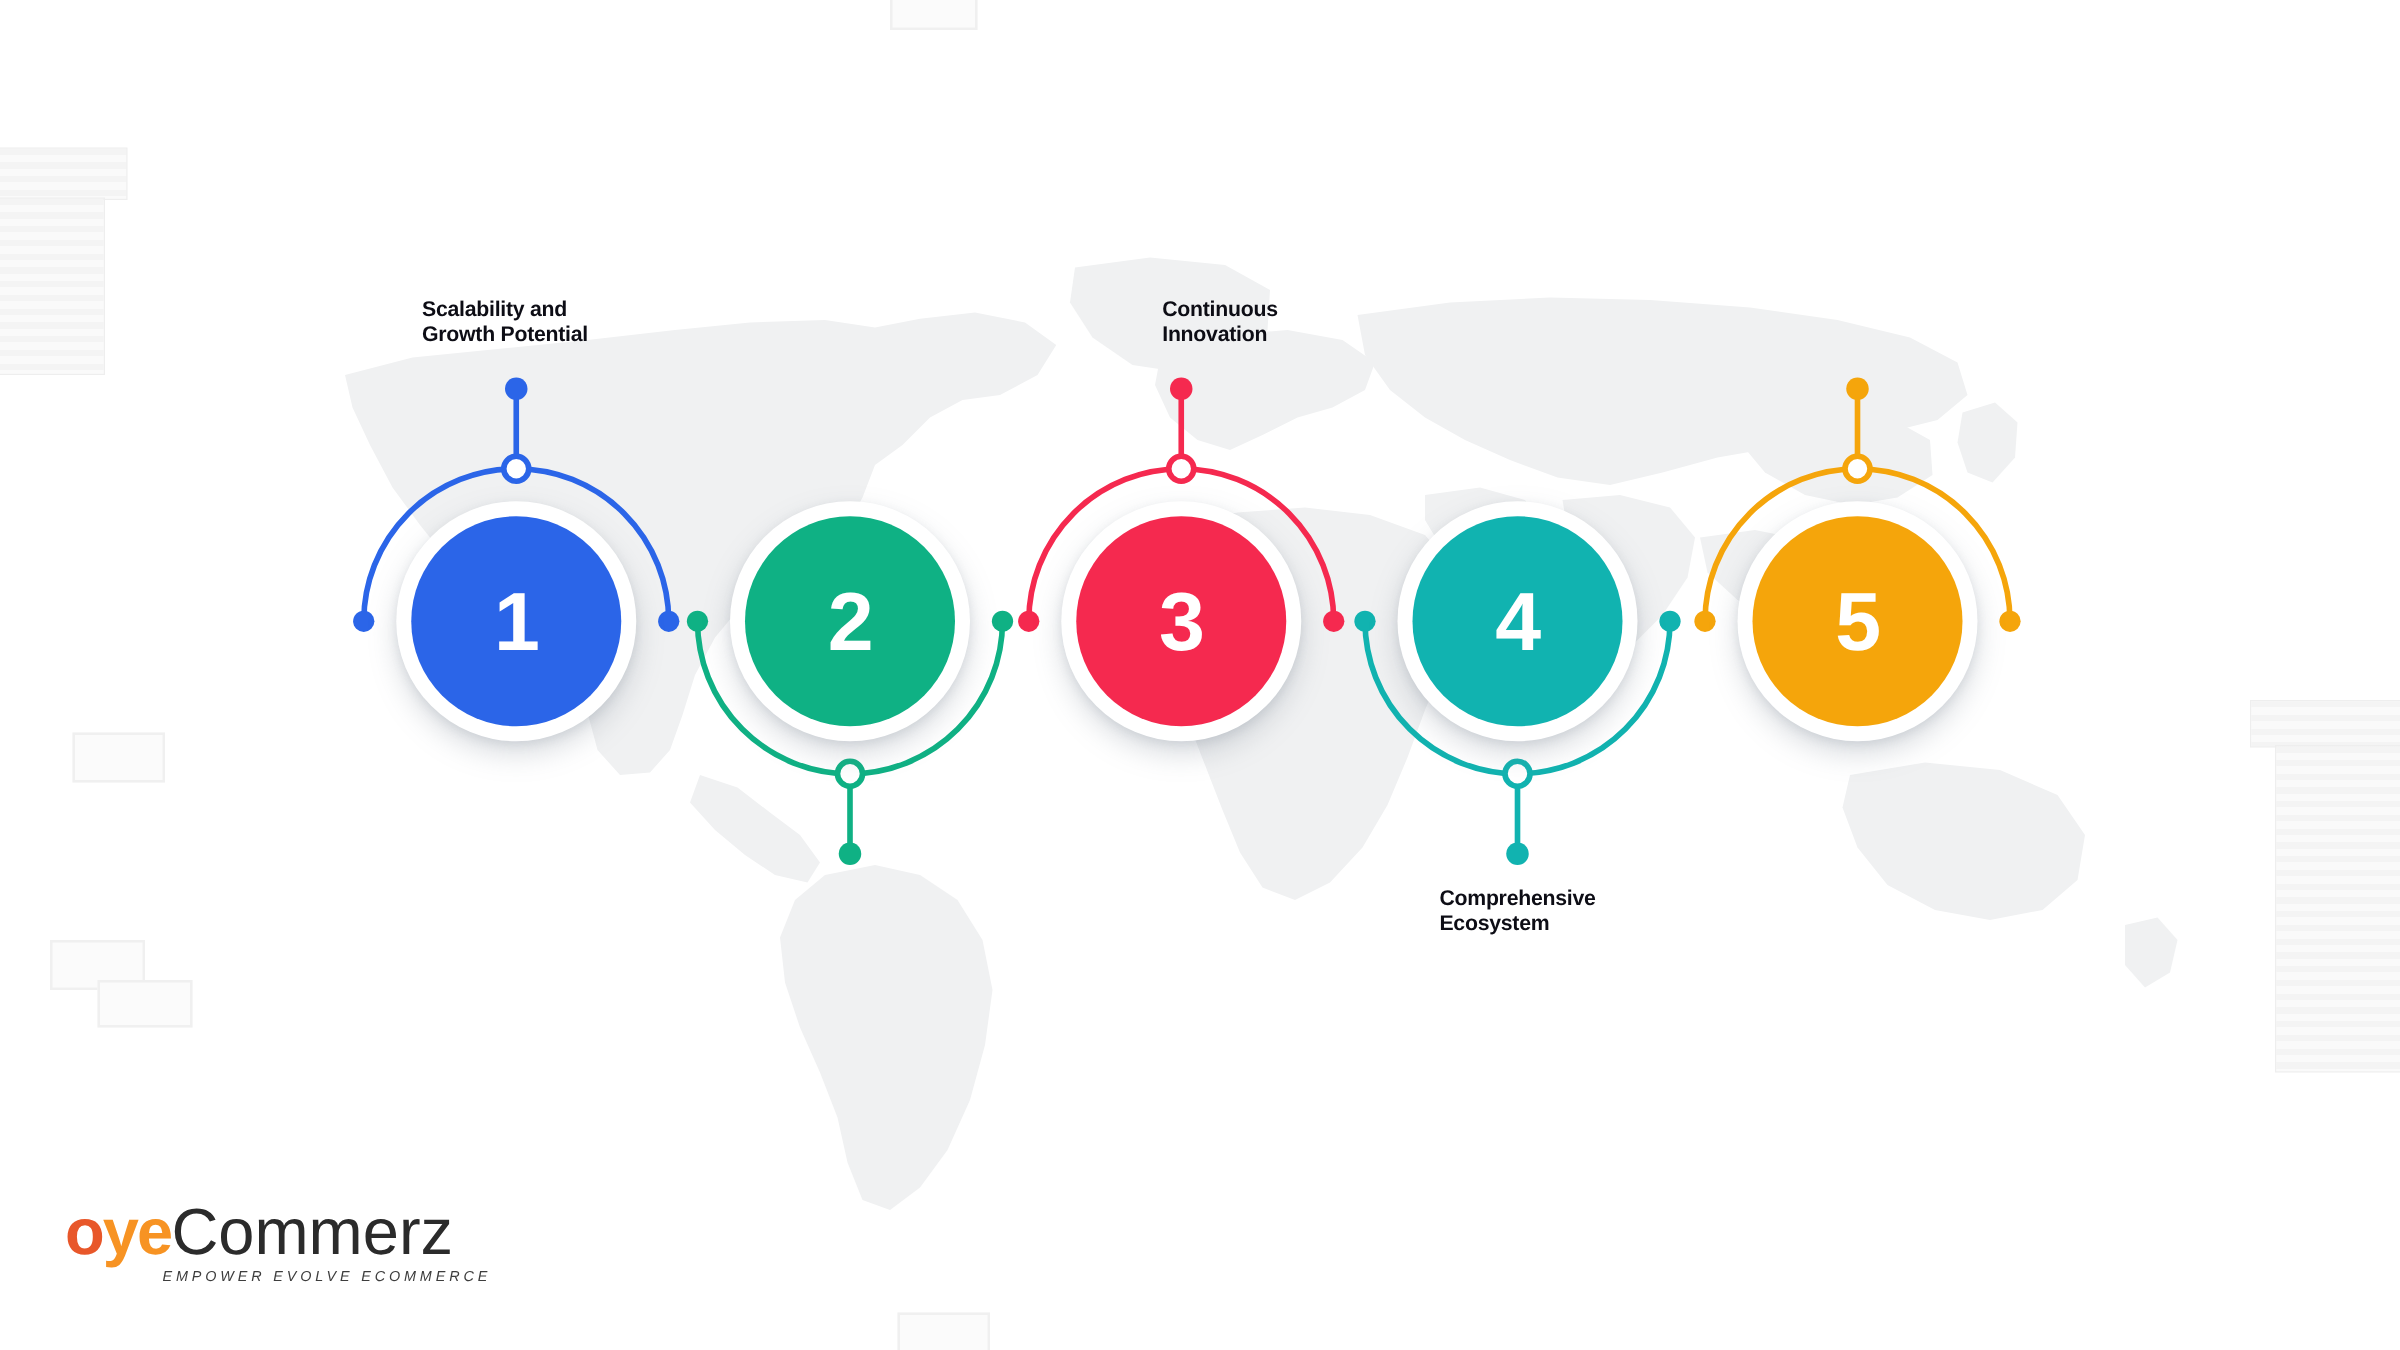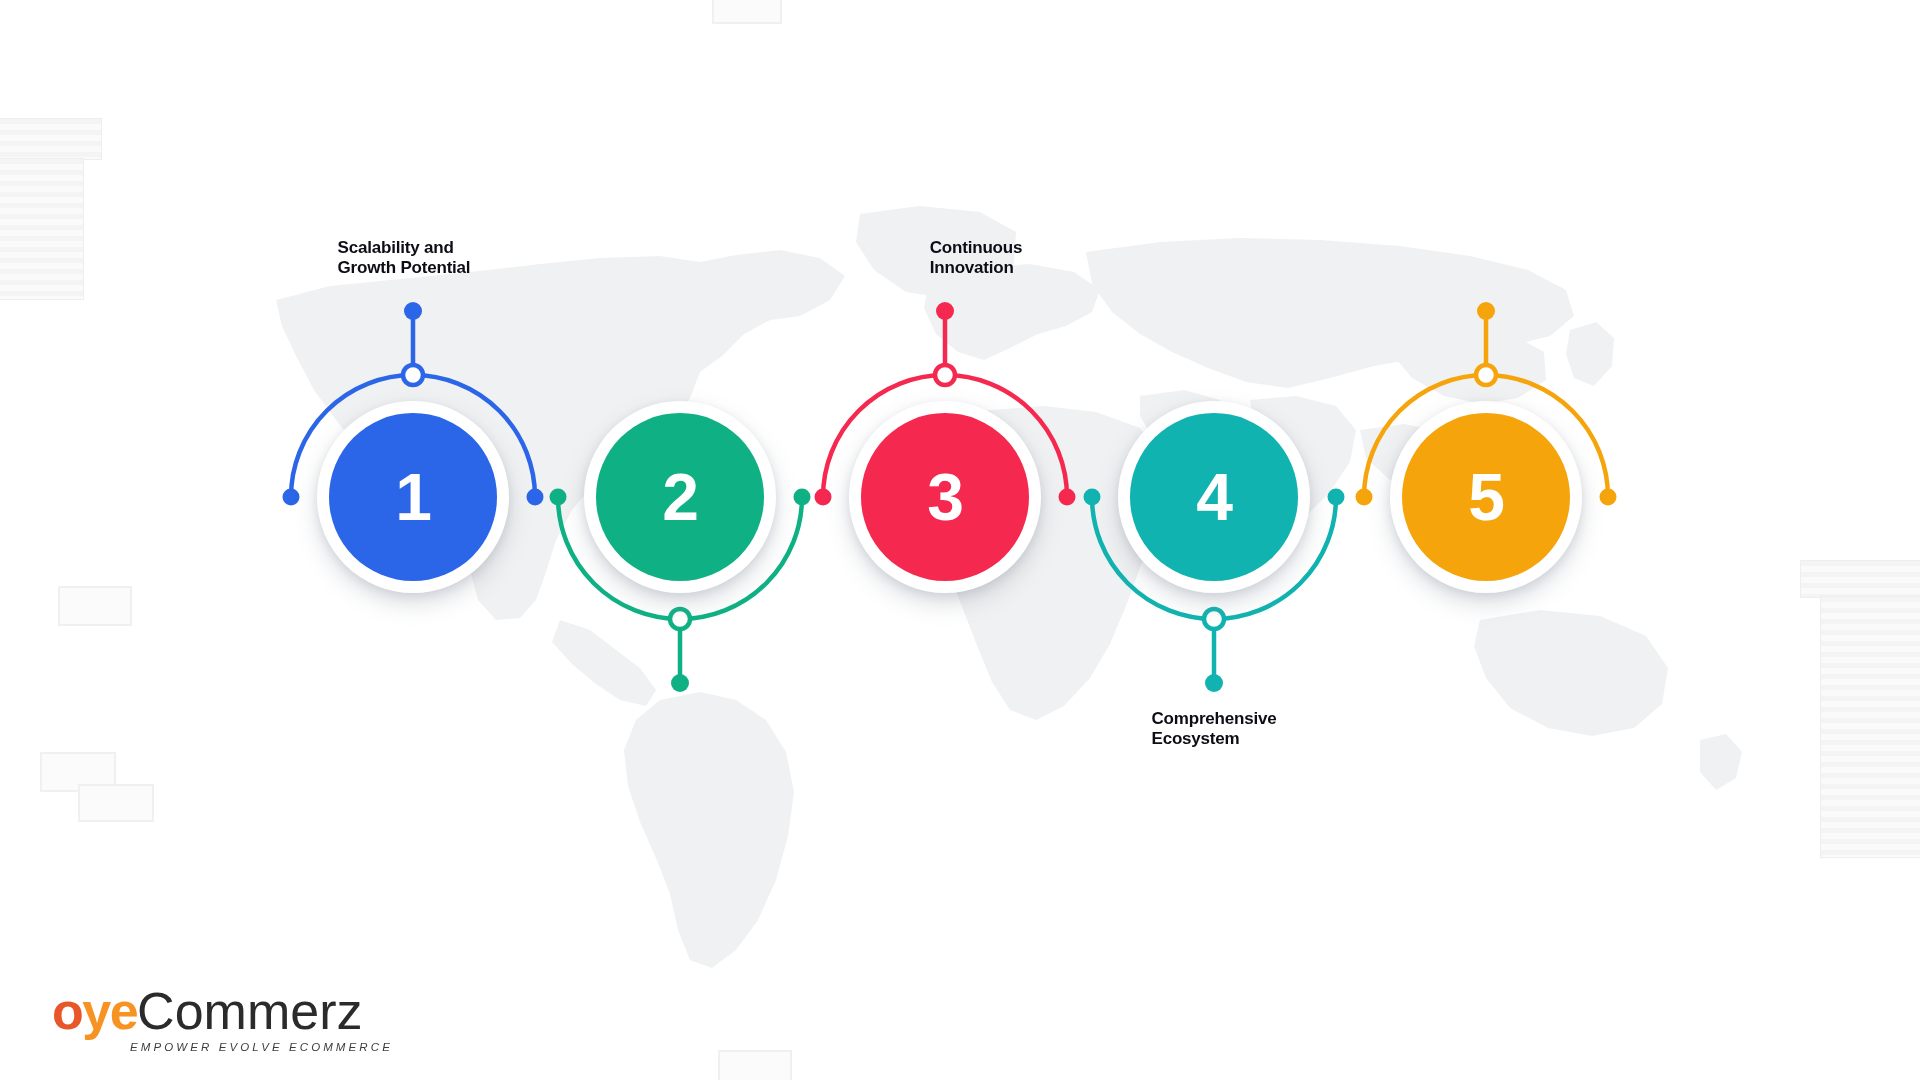--- a/index.html
+++ b/index.html
@@ -94,21 +94,20 @@
     letter-spacing: -0.2px;
     white-space: pre-line;
   }
 
   
   #logo {
     position: absolute;
     left: 52px;
     top: 960px;
     user-select: none;
-    margin-top: 25px;
   }
   #logo-main {
     font-size: 52px;
     font-weight: 400;
     line-height: 1;
     letter-spacing: -1.5px;
     white-space: nowrap;
   }
   .logo-o  { color: #e8572a; font-weight: 700; }
   .logo-ye { color: #f79323; font-weight: 700; }

